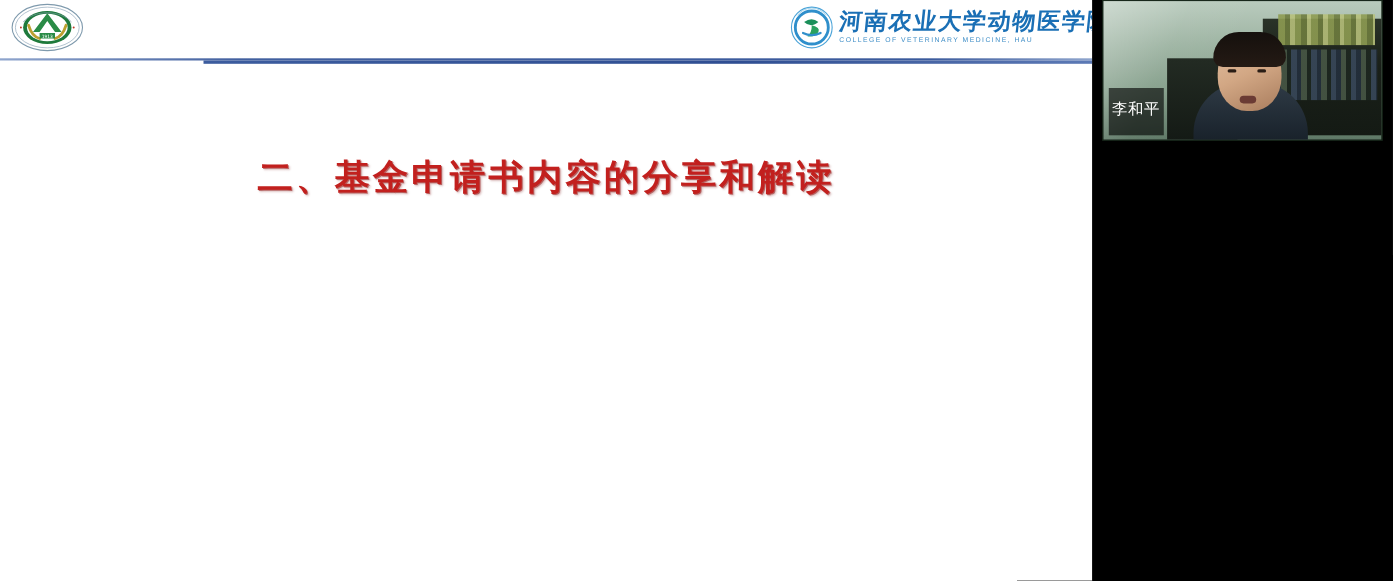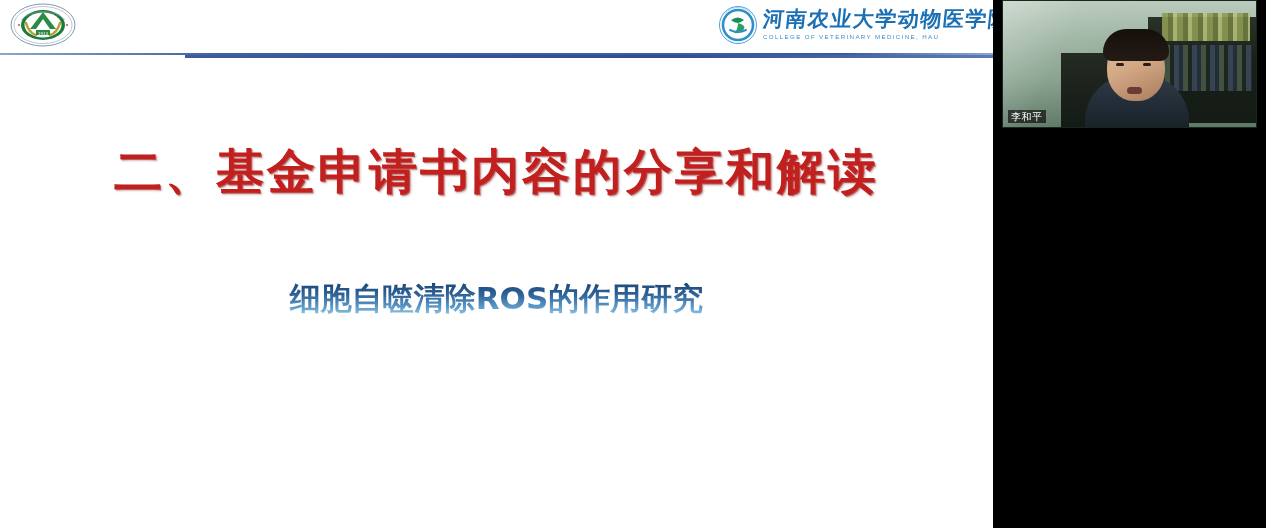--- a/index.html
+++ b/index.html
@@ -119,21 +119,21 @@
   }
 
   
   .section-heading {
     position: absolute;
     left: 0;
     top: 140px;
     width: 993px;
     text-align: center;
     font-family: "DejaVu Sans", "Liberation Sans", sans-serif;
-    font-size: 48px;
+    font-size: 32px;
     font-weight: bold;
     color: #c2201e;
     letter-spacing: 3px;
     text-shadow: 1px 1px 0 rgba(150,20,18,0.55),
                  2px 2px 2px rgba(120,15,14,0.28);
     white-space: nowrap;
   }
 
   
   .project-title {
@@ -280,25 +280,25 @@
     height: 7px;
     border-radius: 7px;
     background: #6b3b34;
   }
 
   
   .cam-nametag {
     position: absolute;
     left: 5px;
     bottom: 4px;
-    padding: 1px 3px;
+    padding: 16px 3px;
     background: rgba(0,0,0,0.62);
     color: #ffffff;
-    font-family: Liberation Sans, sans-serif;
-    font-size: 10px;
+    font-family: Liberation Mono, monospace;
+    font-size: 14px;
     line-height: 11px;
     letter-spacing: 0.5px;
     white-space: nowrap;
   }
 
   
   svg { display: block; }
 </style>
 </head>
 <body>
@@ -349,21 +349,20 @@
     </div>
 
     <div class="rule-wrap">
       <div class="rule-thin"></div>
       <div class="rule-thick"></div>
     </div>
 
     <div class="section-heading">二、基金申请书内容的分享和解读</div>
 
     <div class="project-title">
-      <div class="project-line">细胞自噬清除ROS的作用研究</div>
     </div>
 
   </div>
 
   <div id="video-panel">
 
     <div class="video-tile">
       <div class="cam-bg"></div>
       <div class="cam-shelf"></div>
       <div class="cam-shelf-top"></div>

